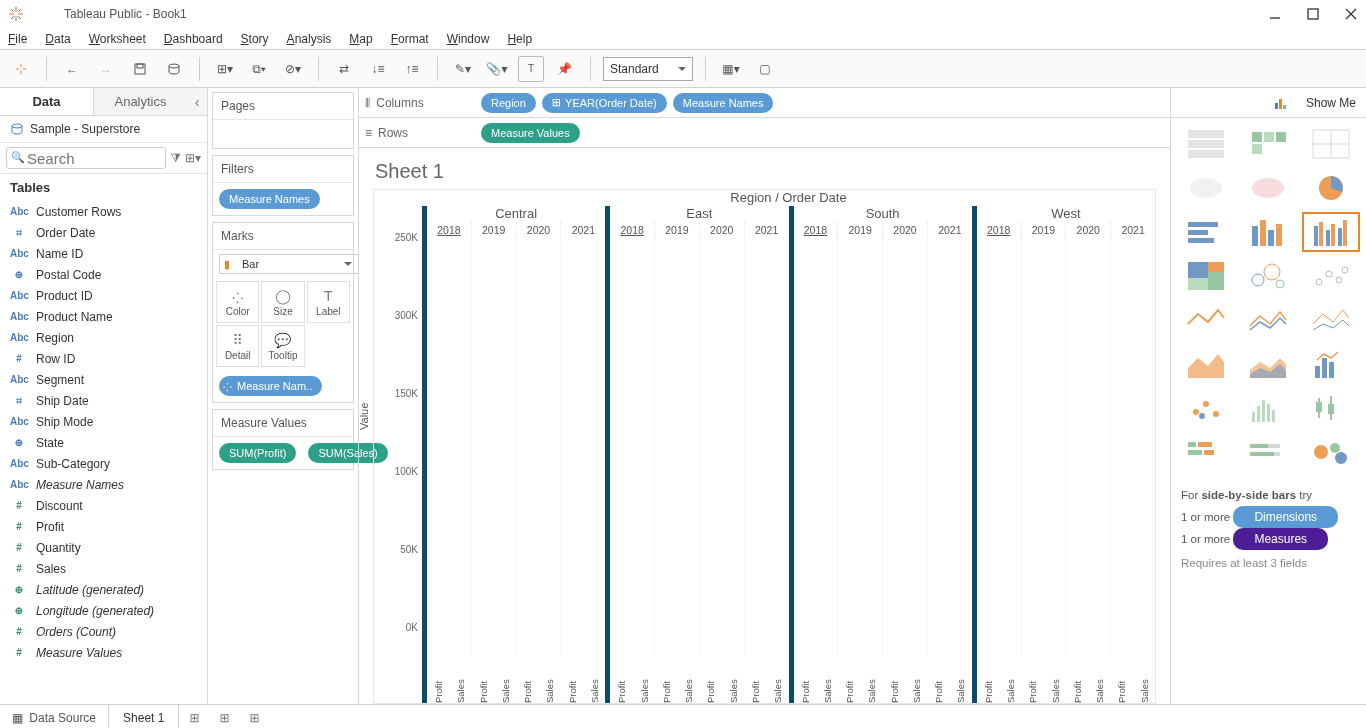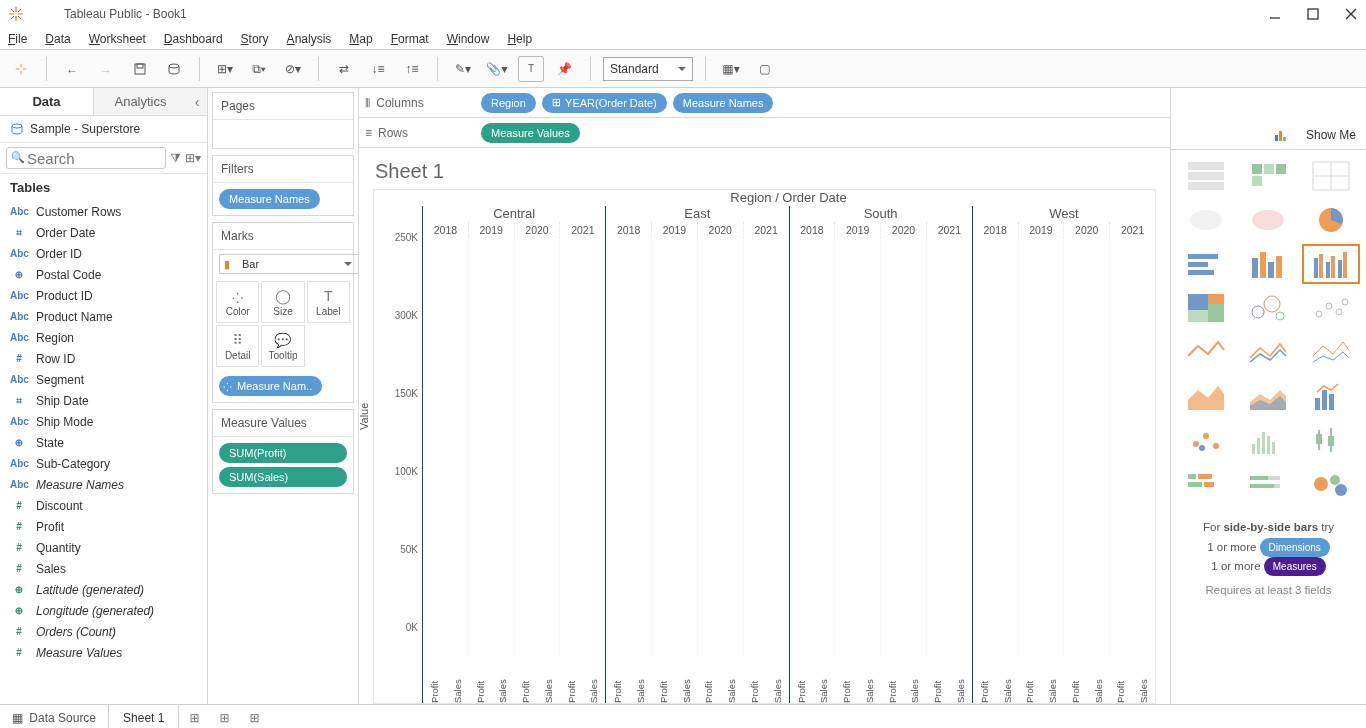--- a/index.html
+++ b/index.html
@@ -61,43 +61,43 @@
 .shelf-pills { display:flex; gap:6px; }
 
 .viz { flex:1; display:flex; flex-direction:column; padding:8px 14px 0 14px; overflow:hidden; }
 .sheet-title { font-size: 20px; color:#666; padding:4px 0 6px 2px; }
 .chart-outer { flex:1; position:relative; border:1px solid #e8e8e8; display:flex; }
 .ylabel { writing-mode: vertical-rl; transform: rotate(180deg); font-size:11px; color:#555; padding: 0 2px; display:flex; align-items:center; justify-content:center; position:absolute; left:-18px; top:0; bottom:60px;}
 .yaxis { width:48px; display:flex; flex-direction:column; justify-content:space-between; align-items:flex-end; padding:42px 4px 70px 0; font-size:10px; color:#666; position:relative;}
 .plot { flex:1; display:flex; flex-direction:column; }
 .region-hdr { text-align:center; font-size:13px; color:#555; height:16px; }
 .headers-row { display:flex; }
-.region-col { flex:1; display:flex; flex-direction:column; border-left:1px solid #0c4a6e; }
+.region-col { flex:1; display:flex; flex-direction:column; border-left:5px solid #0c4a6e; }
 .year-row { display:flex; }
 .year-cell { flex:1; text-align:center; font-size:10.5px; color:#555; border-left:1px dotted #e5e5e5; padding:2px 0;}
-.year-cell:first-child { border-left:none; }
+.year-cell:first-child { border-left:none;text-decoration:underline; }
 .bars-area { display:flex; flex:1; }
 .year-group { flex:1; display:flex; align-items:flex-end; border-left:1px dotted #eee; padding:0 2px;}
 .year-group:first-child { border-left:none;}
 .bar-slot { flex:1; display:flex; align-items:flex-end; justify-content:center; }
 .bar { width: 70%; }
 .bar.profit { background:#4f7fb8; }
 .bar.sales { background:#e8862d; }
 .pm-labels { display:flex; height:48px; }
 .pm-cell { flex:1; display:flex; }
 .pm-item { flex:1; writing-mode:vertical-rl; transform:rotate(180deg); font-size:9.5px; color:#555; text-align:right; padding-bottom:2px; display:flex; align-items:center; justify-content:flex-start;}
 
 .showme { width: 196px; border-left:1px solid #d8d8d8; display:flex; flex-direction:column; }
-.showme-hd { height:30px; display:flex; align-items:center; justify-content:flex-end; gap:18px; padding:0 10px; border-bottom:1px solid #d8d8d8; font-size:12px; cursor:pointer;margin-top:32px;}
+.showme-hd { height:30px; display:flex; align-items:center; justify-content:flex-end; gap:18px; padding:0 10px; border-bottom:1px solid #d8d8d8; font-size:12px; cursor:pointer;}
 .showme-grid { display:grid; grid-template-columns: repeat(3, 1fr); gap:4px; padding:6px; }
 .sm-cell { height:40px; border:1px solid transparent; display:flex; align-items:center; justify-content:center; cursor:pointer; }
 .sm-cell.sel { border:2px solid #e8862d; }
 .sm-cell svg { opacity:0.8; }
-.showme-hint { padding:8px 10px; font-size:11.5px; color:#555; line-height:1.7;text-align:center;}
-.hint-pill { display:inline-block; border-radius:10px; padding:1px 9px; color:#fff; font-size:10px; }
+.showme-hint { padding:8px 10px; font-size:11.5px; color:#555; line-height:1.7;}
+.hint-pill { display:inline-block; border-radius:10px; padding:1px 21px; color:#fff; font-size:12px; }
 
 .bottombar { height:26px; border-top:1px solid #d0d0d0; display:flex; align-items:center; font-size:12px; }
 .bottombar .ds { padding:0 12px; display:flex; align-items:center; gap:6px; cursor:pointer; color:#555; height:100%;}
 .bottombar .tab { padding:0 14px; background:#fff; border-right:1px solid #d0d0d0; border-left:1px solid #d0d0d0; height:100%; display:flex; align-items:center; font-weight:500;}
 .bottombar .tbtn2 { width:30px; text-align:center; color:#777; cursor:pointer;}
 
 svg.icon { width:14px; height:14px; }
 </style>
 </head>
 <body>
@@ -218,21 +218,21 @@
         <div class="field dim">
           <span class="ic">Abc</span>
           <span class="nm">Customer Rows</span>
         </div>
         <div class="field dim">
           <span class="ic">⌗</span>
           <span class="nm">Order Date</span>
         </div>
         <div class="field dim">
           <span class="ic">Abc</span>
-          <span class="nm">Order ID</span>
+          <span class="nm">Name ID</span>
         </div>
         <div class="field dim">
           <span class="ic">⊕</span>
           <span class="nm">Postal Code</span>
         </div>
         <div class="field dim">
           <span class="ic">Abc</span>
           <span class="nm">Product ID</span>
         </div>
         <div class="field dim">
@@ -343,21 +343,21 @@
             <div>Tooltip</div>
           </div>
         </div>
       <div style="padding:6px;"><span class="pill blue" style="padding-left:4px;">
             <span style="display:inline-block;width:14px;">⁘</span>
             <span>Measure Nam..</span>
           </span></div>
     </div>
     <div class="card">
       <div class="card-hd">Measure Values</div>
-      <div class="card-body" style="display:flex;flex-direction:column;gap:4px;">
+      <div class="card-body" style="display:flex;flex-direction:row;gap:12px;">
         <span class="pill teal">SUM(Profit)</span>
         <span class="pill teal">SUM(Sales)</span>
       </div>
     </div>
   </div>
 
   <div class="shelves">
     <div class="shelf">
       <div class="shelf-label">
           <span>⦀</span>

